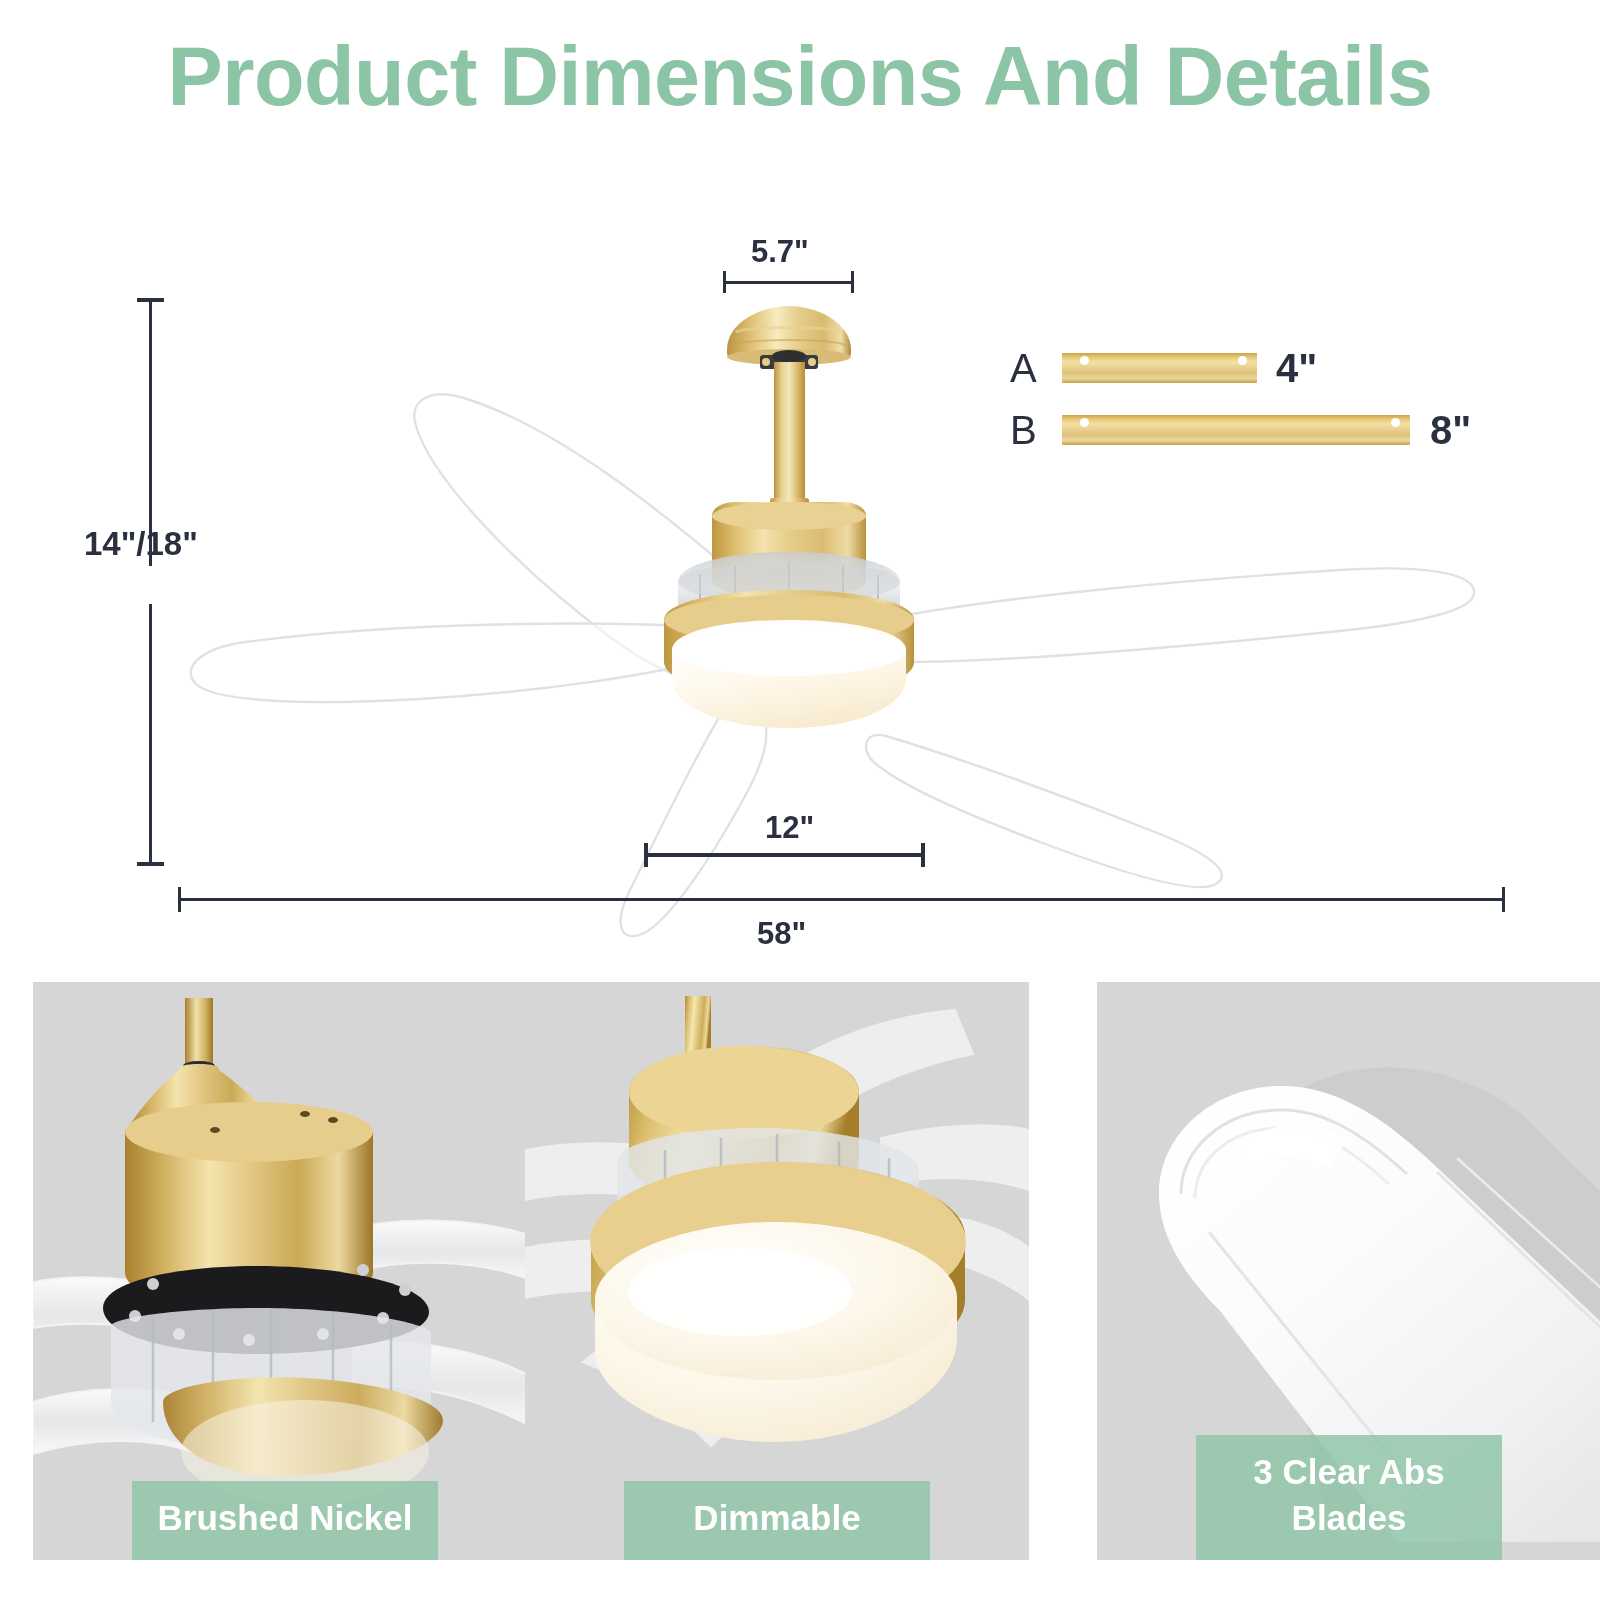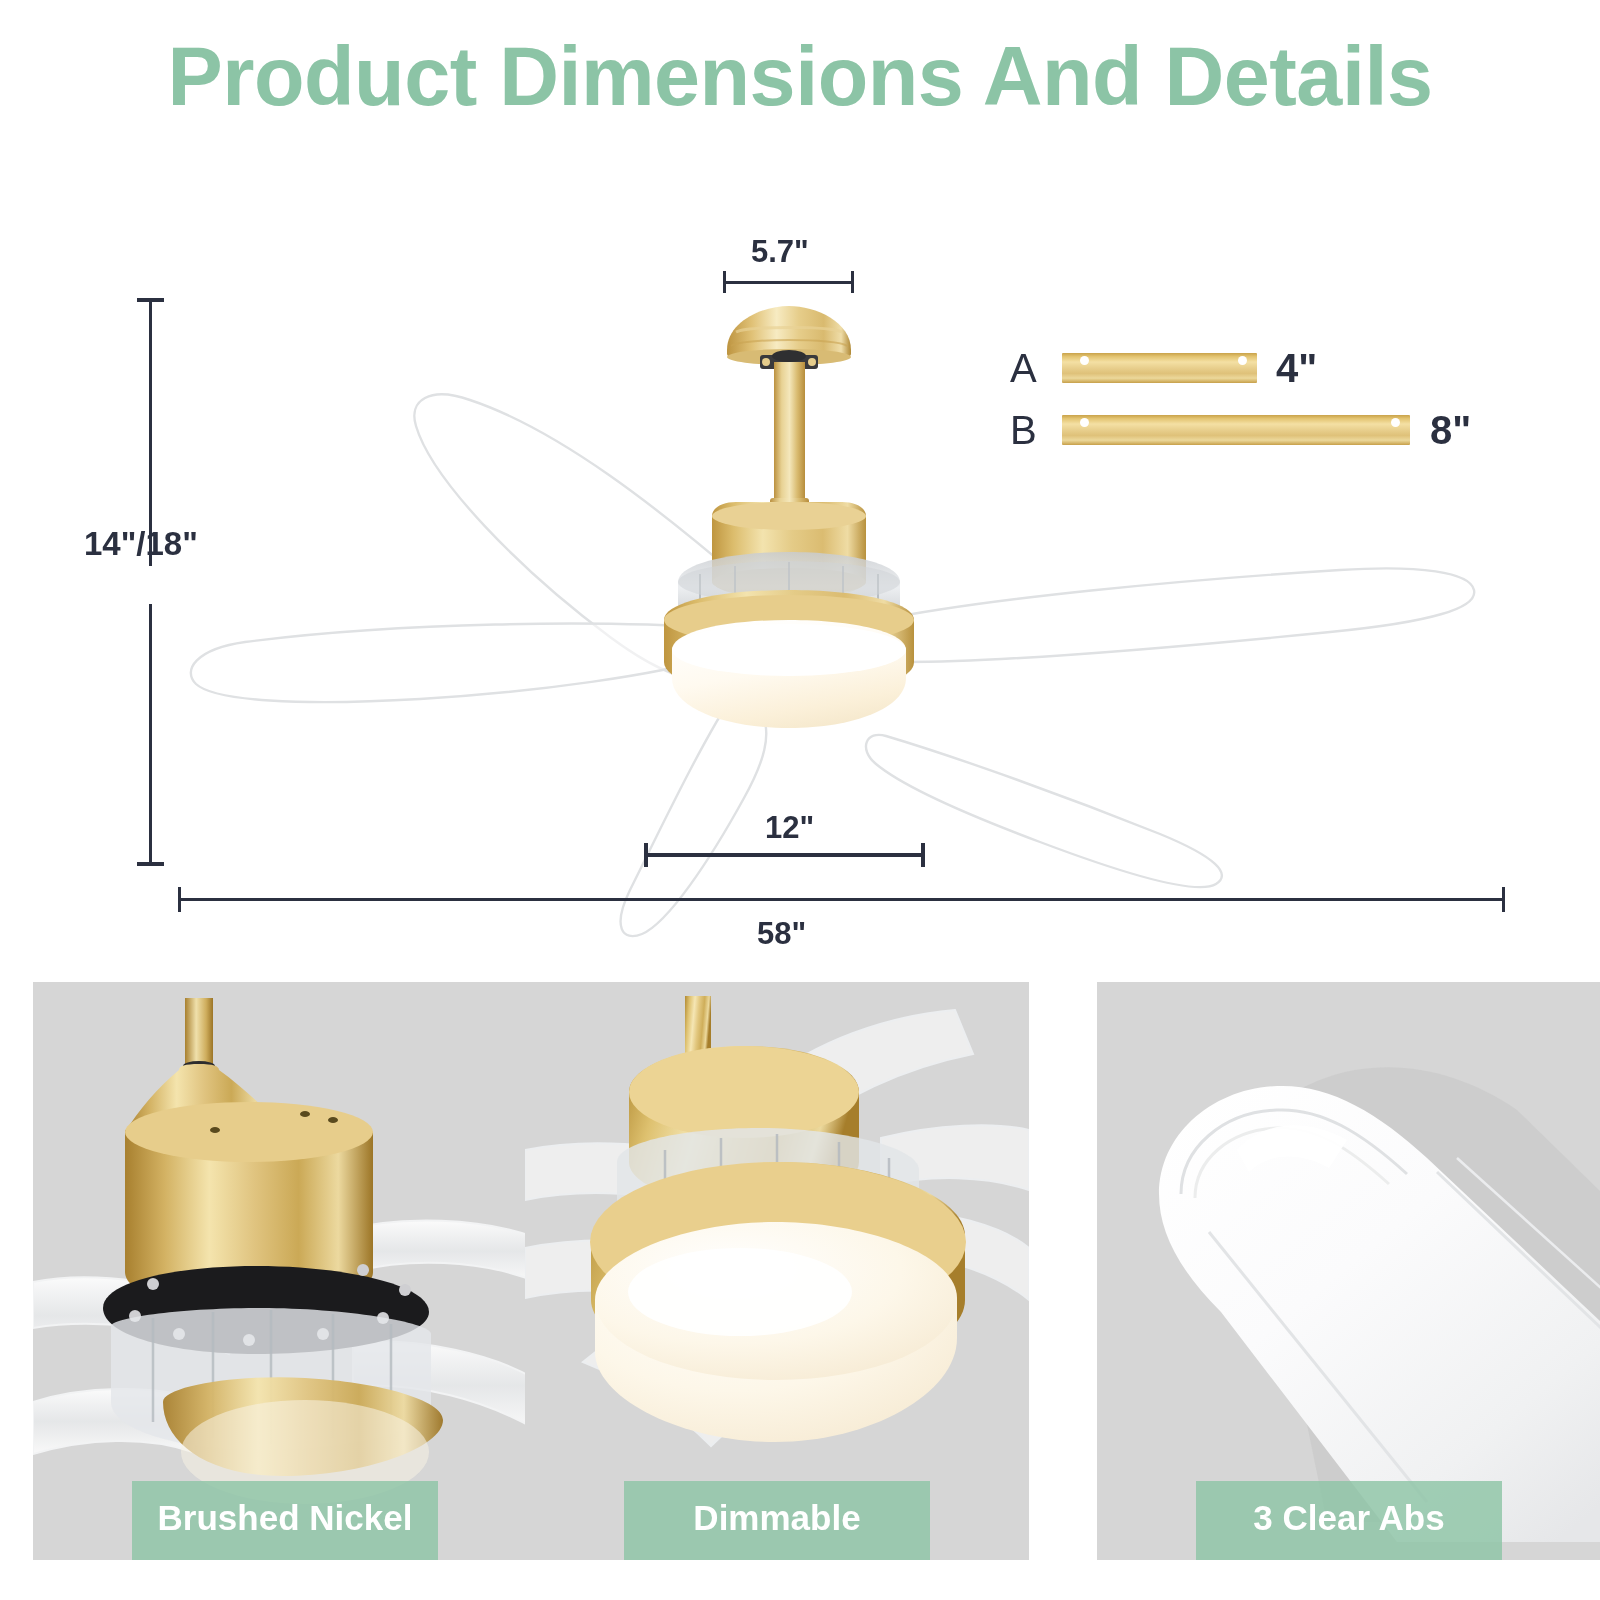--- a/index.html
+++ b/index.html
@@ -402,16 +402,17 @@
       <path d="M84,212 C84,166 126,130 180,128 C224,126 264,150 310,192" stroke="#dfe1e3" stroke-width="3" fill="none"></path>
       <path d="M98,216 C98,178 132,148 180,146 C218,144 252,166 292,202" stroke="#eceded" stroke-width="3" fill="none"></path>
       <path d="M112,250 L330,520" stroke="#e2e4e6" stroke-width="3" fill="none"></path>
       <path d="M340,190 L504,346" stroke="#e2e4e6" stroke-width="3" fill="none"></path>
       <path d="M360,176 L504,306" stroke="#ebecee" stroke-width="2.5" fill="none"></path>
 
       <path d="M140,168 C168,138 210,136 250,158 L232,186 C204,170 172,170 152,190 Z" fill="#ffffff" opacity="0.95"></path>
     </svg>
     <div class="caption">
       <span>3 Clear Abs</span>
+      <span>Blades</span>
     </div>
   </div>
 
 </div>
 
 </body></html>

